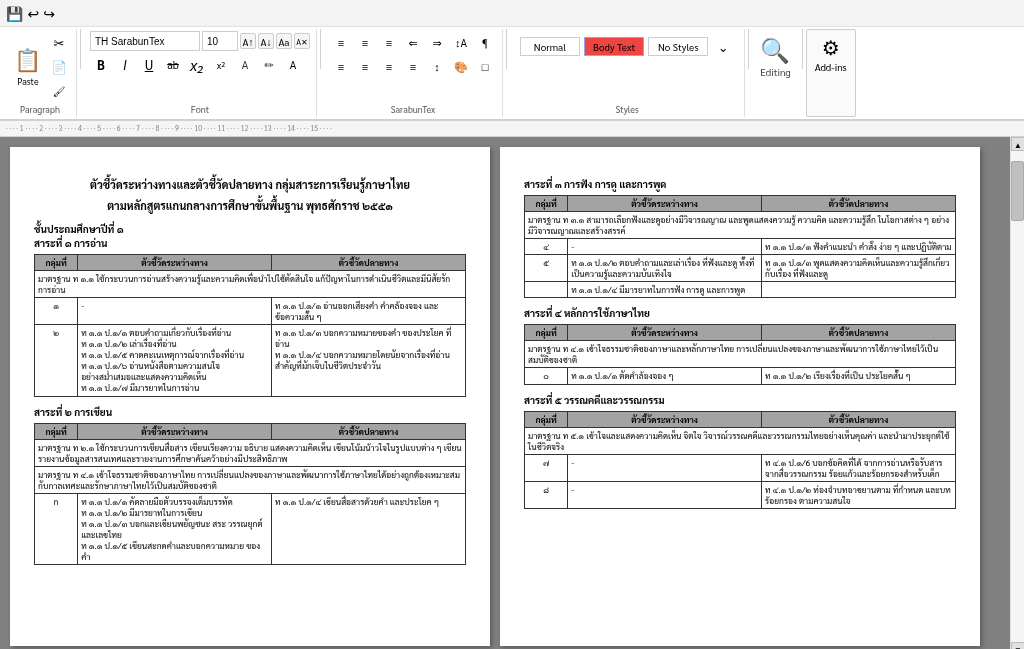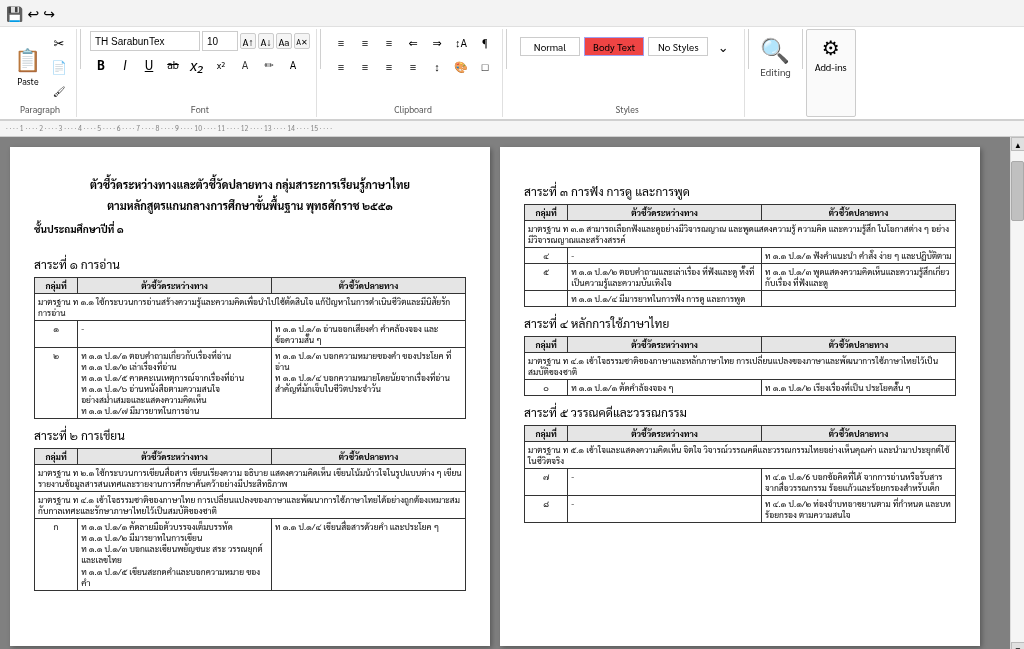--- a/index.html
+++ b/index.html
@@ -37,26 +37,26 @@
     .scrollbar-v { width: 14px; background: #f0f0f0; border-left: 1px solid #ddd; display: flex; flex-direction: column; }
     .scroll-btn { width: 14px; height: 14px; background: #e0e0e0; border: 1px solid #bbb; display: flex; align-items: center; justify-content: center; font-size: 8px; cursor: pointer; }
     .scroll-track { flex: 1; background: #f5f5f5; }
     .scroll-thumb { background: #c0c0c0; border: 1px solid #aaa; border-radius: 2px; }
 
     .doc-area { flex: 1; overflow: auto; background: #808080; padding: 10px; display: flex; gap: 10px; }
     .page { background: white; width: 480px; min-width: 480px; padding: 30px 24px; font-size: 9.5px; line-height: 1.4; font-family: 'TH SarabunNew', 'Sarabun', Arial, sans-serif; box-shadow: 2px 2px 5px rgba(0,0,0,0.3); }
 
     
     .doc-title { text-align: center; font-size: 11px; font-weight: bold; margin-bottom: 4px; line-height: 1.5; }
-    .section-header { font-size: 10px; font-weight: bold; margin-top: 8px; margin-bottom: 20px; }
-    .sub-section { font-size: 12px; font-weight: normal; margin-top: 6px; margin-bottom: 4px; }
+    .section-header { font-size: 10px; font-weight: bold; margin-top: 8px; margin-bottom: 0; }
+    .sub-section { font-size: 10px; font-weight: bold; margin-bottom: 4px; }
 
     table.data-table { width: 100%; border-collapse: collapse; margin-bottom: 8px; font-size: 8.5px; }
     table.data-table th, table.data-table td { border: 1px solid #333; padding: 2px 3px; vertical-align: top; line-height: 1.3; }
-    table.data-table th { background: #e5e5e5; font-weight: bold; }
+    table.data-table th { background: #a3a3a3; font-weight: bold; }
     table.data-table td.center { text-align: center; }
     table.data-table .col-group { width: 30px; }
     table.data-table .col-between { width: 45%; }
     table.data-table .col-end { width: 45%; }
   </style>
 </head>
 <body>
 
 <div class="ribbon">
 
@@ -126,21 +126,21 @@
         <div style="display:flex;gap:2px;">
           <span class="btn-icon" style="font-size:11px;">≡</span>
           <span class="btn-icon" style="font-size:11px;">≡</span>
           <span class="btn-icon" style="font-size:11px;">≡</span>
           <span class="btn-icon" style="font-size:11px;">≡</span>
           <span class="btn-icon" style="font-size:11px;">↕</span>
           <span class="btn-icon" style="font-size:11px;">🎨</span>
           <span class="btn-icon" style="font-size:11px;">□</span>
         </div>
       </div>
-      <span class="ribbon-group-label">Clipboard</span>
+      <span class="ribbon-group-label">SarabunTex</span>
     </div>
 
     <div class="separator"></div>
 
     <div class="ribbon-group" style="min-width:200px;">
       <div class="styles-area">
         <div class="style-item">Normal</div>
         <div class="style-item active">Body Text</div>
         <div class="style-item">No Styles</div>
         <span class="btn-icon">⌄</span>

